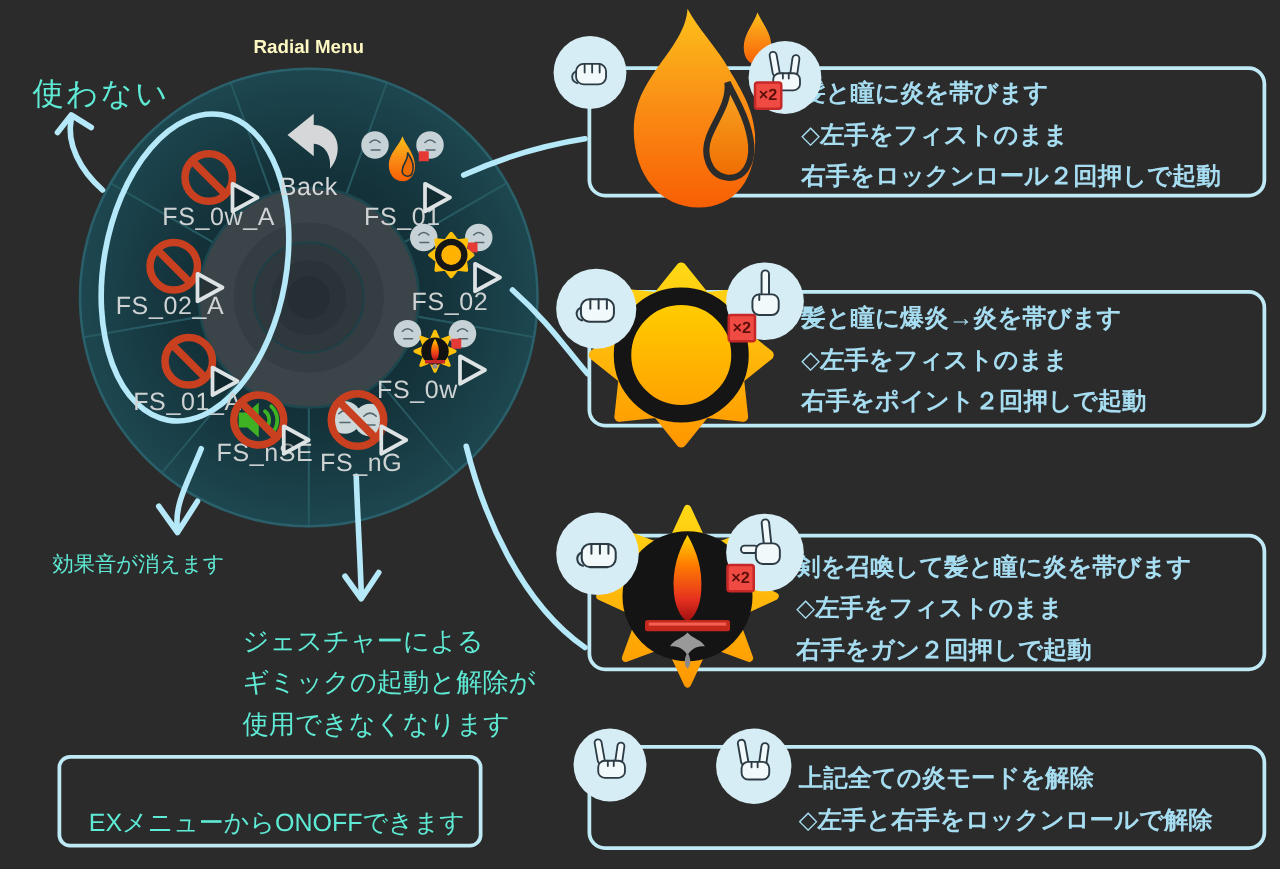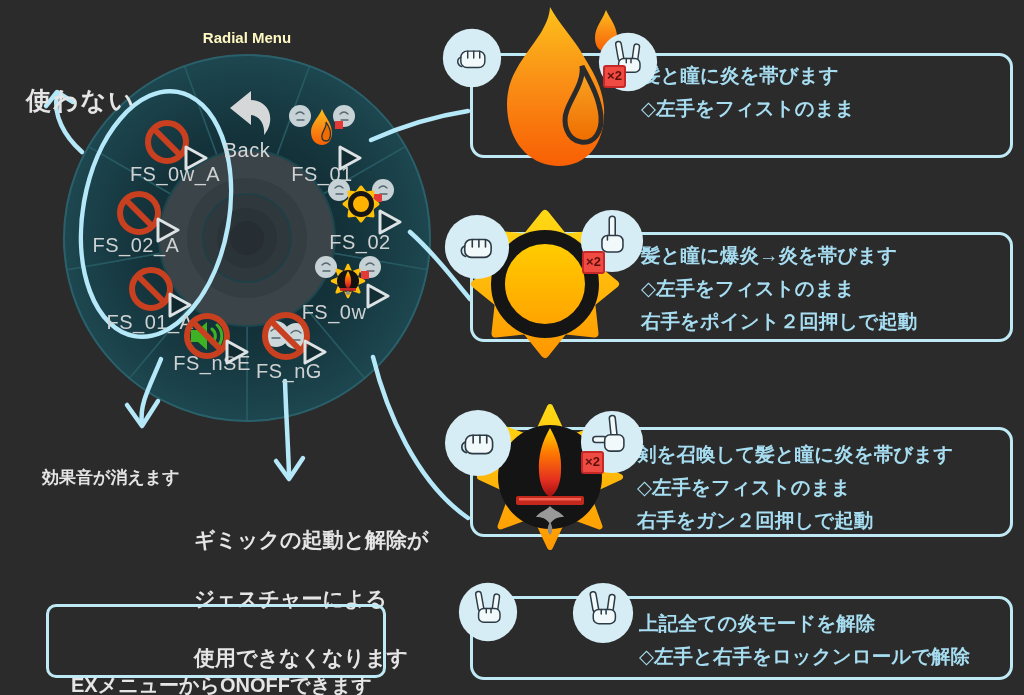--- a/index.html
+++ b/index.html
@@ -2,21 +2,21 @@
 <html><head>
 <meta charset="utf-8">
 <style>
   html,body{margin:0;padding:0;background:#2b2b2b;}
   #stage{position:relative;width:1024px;height:695px;background:#2b2b2b;overflow:hidden;
          font-family:"Liberation Sans","DejaVu Sans",sans-serif;}
   #stage *{box-sizing:border-box;}
   .abs{position:absolute;}
   .rtitle{font-size:15px;font-weight:bold;color:#fef9c3;text-align:center;width:160px;}
   .rlabel{width:96px;text-align:center;font-size:20px;color:#cfd2d3;letter-spacing:.5px;}
-  .blue-note{color:#e5e5e5;font-weight:bold;white-space:nowrap;margin-top:26px;}
+  .blue-note{color:#5eead4;font-weight:normal;white-space:nowrap;}
   .card{border:3.5px solid #bfeaf5;border-radius:14px;background:transparent;}
   .ctext{color:#a7ddf1;font-weight:bold;font-size:19.5px;line-height:33px;white-space:nowrap;}
   .mult{width:23px;height:23px;background:#ef4b43;border:2px solid #c62828;border-radius:3px;
         color:#5c0f0a;font-weight:bold;font-size:13px;line-height:18px;text-align:center;}
   .gcirc{border-radius:50%;}
   .hand-fill{fill:#f2f9fb;stroke:#2c3b44;stroke-width:1.7;}
   .hand-line{fill:none;stroke:#2c3b44;stroke-width:1.7;stroke-linecap:round;}
   .ink{fill:none;stroke:#b5e8f8;stroke-width:4.5;stroke-linecap:round;stroke-linejoin:round;}
   .minihand{fill:#c6d2d5;}
   .minihand-line{fill:none;stroke:#55666d;stroke-width:1.3;stroke-linecap:round;}
@@ -216,32 +216,33 @@
   <svg class="abs" style="left:155px;top:217px" width="26" height="26">
       <polygon class="tri" points="3,2 23,13 3,24"></polygon>
     </svg>
   <svg class="abs" style="left:183px;top:145px" width="26" height="26">
       <polygon class="tri" points="3,2 23,13 3,24"></polygon>
     </svg>
 
   <div class="abs blue-note" style="left:26px;top:58px;font-size:25px;letter-spacing:2px">使わない</div>
   <div class="abs blue-note" style="left:42px;top:440px;font-size:17px">効果音が消えます</div>
   <div class="abs" style="left:194px;top:497px">
+    <div class="blue-note" style="font-size:21px;line-height:33px">ジェスチャーによる</div>
     <div class="blue-note" style="font-size:21px;line-height:33px">ギミックの起動と解除が</div>
-    <div class="blue-note" style="font-size:21px;line-height:33px">ジェスチャーによる</div>
     <div class="blue-note" style="font-size:21px;line-height:33px">使用できなくなります</div>
   </div>
   <div class="abs card" style="left:46px;top:604px;width:340px;height:74px;border-radius:10px">
     <div class="blue-note abs" style="left:22px;top:38px;font-size:20px;line-height:29px">EXメニューからONOFFできます</div>
   </div>
 
   <div class="abs card" style="left:470px;top:53px;width:543px;height:105px"></div>
   <div class="abs ctext" style="left:641px;top:59px">
     <div>髪と瞳に炎を帯びます</div>
     <div>◇左手をフィストのまま</div>
+    <div>右手をロックンロール２回押しで起動</div>
   </div>
   <svg class="abs" style="left:492px;top:4px" width="140" height="168" viewBox="0 0 140 168">
     <path d="M58,3 C57,22 42,38 30,56 C20,71 15,84 15,100 C15,137 37,162 67,162 C96,162 114,139 112,103 C110,79 97,62 88,46 C80,33 66,18 58,3 Z" fill="url(#flameG)"></path>
     <path d="M90,62 C92,78 80,92 75,106 C70,119 75,136 89,138 C103,140 110,127 109,112 C107,92 97,76 90,62 Z" fill="url(#innerFlameG)" stroke="#2b2b2b" stroke-width="5"></path>
     <path d="M114,6 C110,17 103,23 103,34 C103,43 108,48 115,48 C121,48 125,42 125,33 C125,22 118,15 114,6 Z" fill="url(#flameG)"></path>
   </svg>
   <svg class="abs gcirc" style="left:442px;top:28px" width="60" height="60" viewBox="0 0 70 70">
     <circle cx="35" cy="35" r="34" fill="#d6edf5"></circle>
       <use href="#g-fist"></use>
   </svg>

